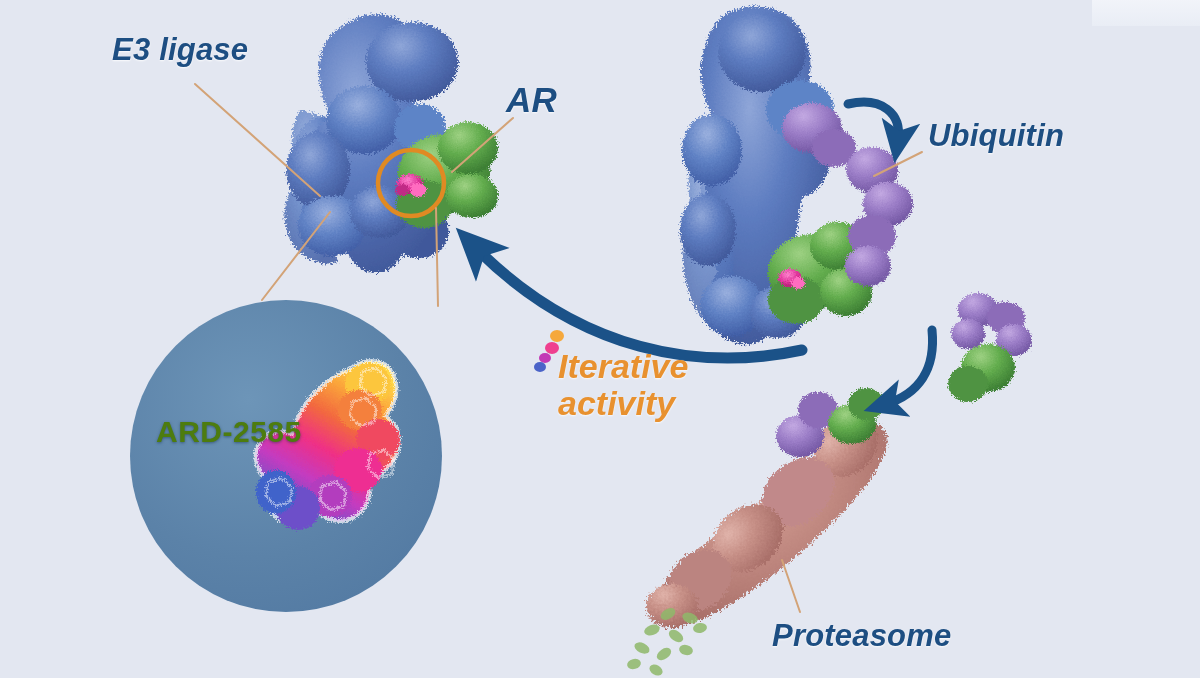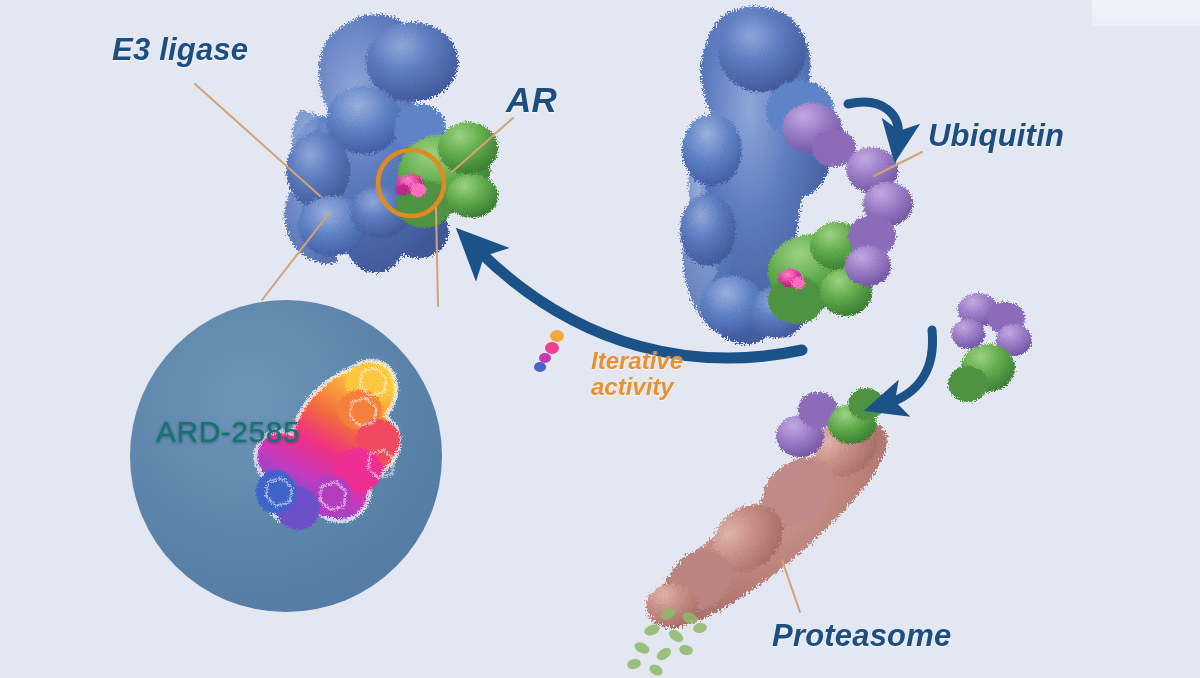--- a/index.html
+++ b/index.html
@@ -22,34 +22,34 @@
     white-space:nowrap;
     letter-spacing:.2px;
     text-shadow:0 1px 2px rgba(255,255,255,.85);
   }
   .label-e3      { left:112px; top:32px;  font-size:31px; }
   .label-ar      { left:506px; top:80px;  font-size:35px; }
   .label-ubi     { left:928px; top:118px; font-size:31px; }
   .label-proteas { left:772px; top:618px; font-size:31px; }
 
   .label-iter {
-    position:absolute; left:591px; top:348px;
-    font-size:24px; font-weight:bold; font-style:italic;
+    position:absolute; left:558px; top:348px;
+    font-size:34px; font-weight:bold; font-style:italic;
     color:#e8912f; line-height:1.08; white-space:nowrap;
     text-shadow:0 1px 2px rgba(255,255,255,.8);
   }
 
   .inset-circle {
     position:absolute; left:130px; top:300px;
     width:312px; height:312px; border-radius:50%;
     background:radial-gradient(circle at 38% 32%, #6d95b8 0%, #5b82a8 55%, #4f76a0 100%);
   }
   .inset-label {
     position:absolute; left:156px; top:415px;
-    font-size:30px; font-weight:normal; color:#0f766e;
+    font-size:30px; font-weight:bold; color:#4d7c0f;
     letter-spacing:.5px; white-space:nowrap;
     text-shadow:0 1px 3px rgba(20,50,80,.55);
   }
   .corner-artifact {
     position:absolute; right:0; top:0; width:108px; height:26px;
     background:linear-gradient(180deg, #f4f6fb 0%, #eaeef6 100%);
     opacity:.85;
   }
 </style>
 </head>

